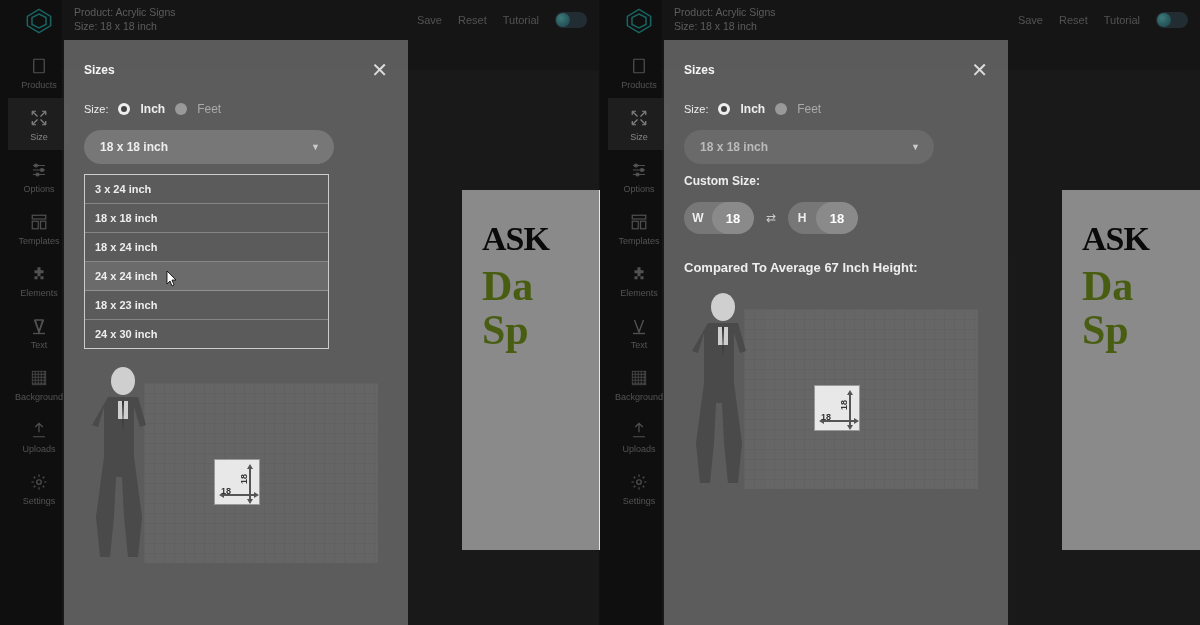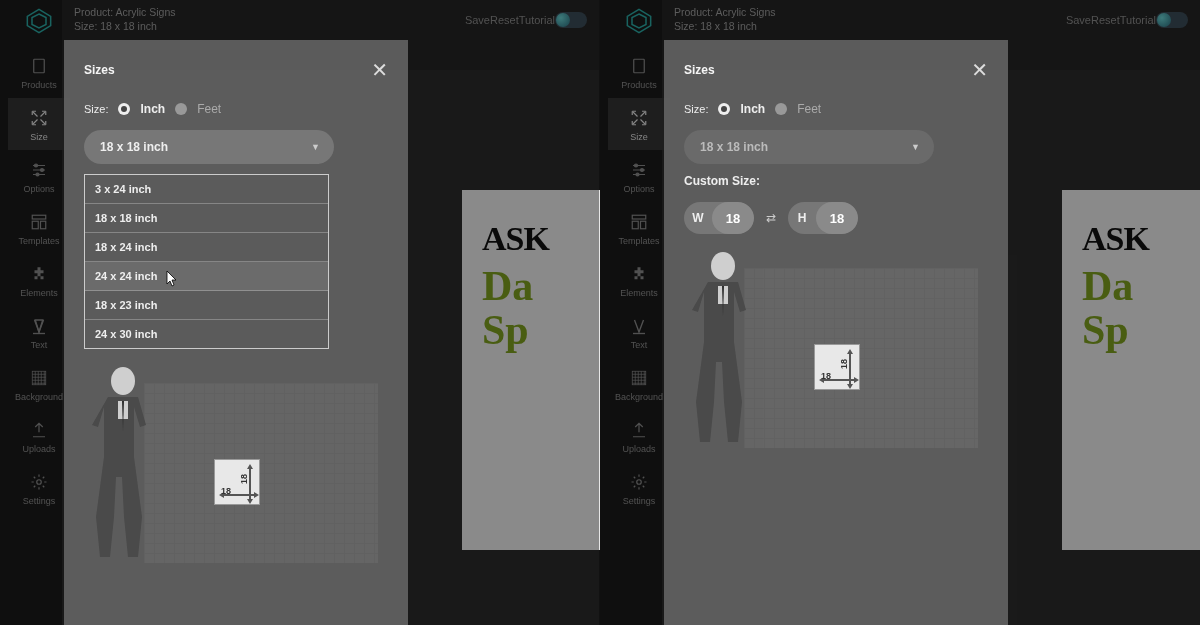--- a/index.html
+++ b/index.html
@@ -69,21 +69,21 @@
     height: 40px;
     display: flex;
     align-items: center;
     padding: 0 12px;
     gap: 18px;
     font-size: 11px;
     color: #aaa;
     background: #232323;
   }
   .prodinfo { line-height: 1.3; font-size: 10.5px; color:#999; }
-  .top-links { display:flex; margin-left:auto; align-items:center; }
+  .top-links { display:flex; gap:16px; margin-left:auto; align-items:center; }
   .top-link { color: #888; cursor: pointer; font-size: 11px; }
   .toggle {
     width: 32px; height: 16px; background:#3a4a55; border-radius:8px; position:relative;
   }
   .toggle::after {
     content:""; position:absolute; left:1px; top:1px; width:14px; height:14px;
     background: radial-gradient(circle at 35% 35%, #6cc, #2a6a7a);
     border-radius:50%;
   }
   
@@ -543,20 +543,21 @@
         <span class="wh-tag">W</span>
         <input class="wh-input" value="18" style="">
       </div>
       <span class="swap">⇄</span>
       <div class="wh-group">
         <span class="wh-tag">H</span>
         <input class="wh-input" value="18" style="">
       </div>
     </div>
 
+    <div class="compare-lbl">Compared To Average 67 Inch Height:</div>
     <div class="compare-area">
       <div class="grid-bg"></div>
       <svg class="person" viewBox="0 0 90 210">
         <ellipse cx="45" cy="18" rx="12" ry="14" fill="#cfcfcf"></ellipse>
         <path d="M30 34 h30 l8 28 l-6 2 l-6 -20 v50 l8 60 l-4 40 h-10 l-4 -40 l-2 -40 h-6 l-2 40 l-4 40 h-10 l-4 -40 l8 -60 v-50 l-6 20 l-6 -2 z" fill="#4a4a4a"></path>
         <rect x="40" y="38" width="10" height="18" fill="#cfcfcf"></rect>
         <path d="M44 38 l1 30 l1 -30 z" fill="#2a2a2a"></path>
       </svg>
       <div class="sign-box">
         <svg class="arrow-v" viewBox="0 0 8 40">

